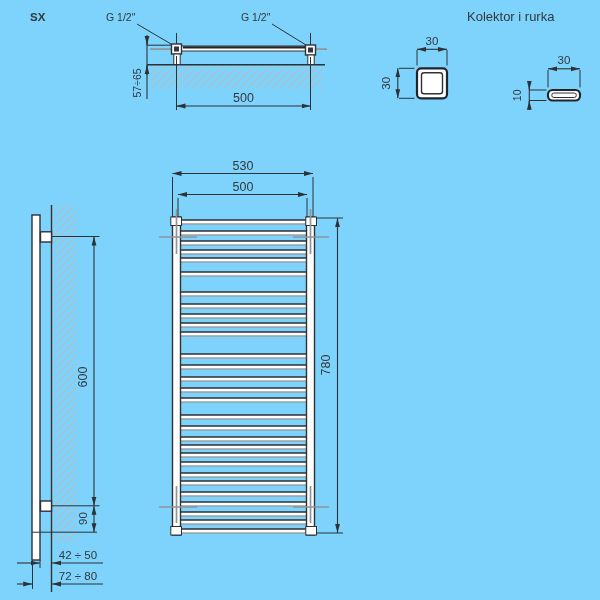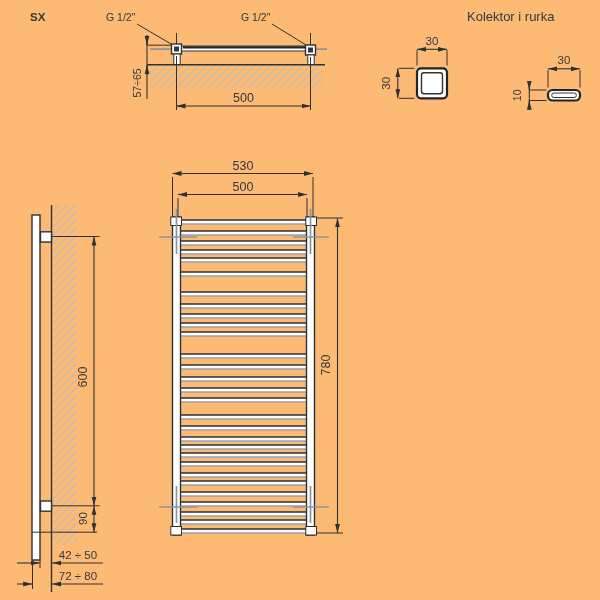--- a/index.html
+++ b/index.html
@@ -1,16 +1,16 @@
 <!DOCTYPE html>
 <html><head>
 <meta charset="utf-8">
 <style>
   html,body{margin:0;padding:0;background:#ffffff;}
-  #stage{position:relative;width:600px;height:600px;background:#fdba74;overflow:hidden;}
+  #stage{position:relative;width:600px;height:600px;background:#7dd3fc;overflow:hidden;}
   svg{display:block;}
   text{font-family:"Liberation Sans",sans-serif;fill:#34383c;}
   .t13{font-size:13px;}
   .t12{font-size:12.5px;}
   .t11{font-size:11.5px;}
   .t10{font-size:10.5px;}
   .bold{font-weight:bold;}
   .ln{stroke:#2e3235;stroke-width:1.4;fill:none;}
   .ln-thin{stroke:#2e3235;stroke-width:1;fill:none;}
   .ln-thick{stroke:#22262a;stroke-width:2.2;fill:none;}

